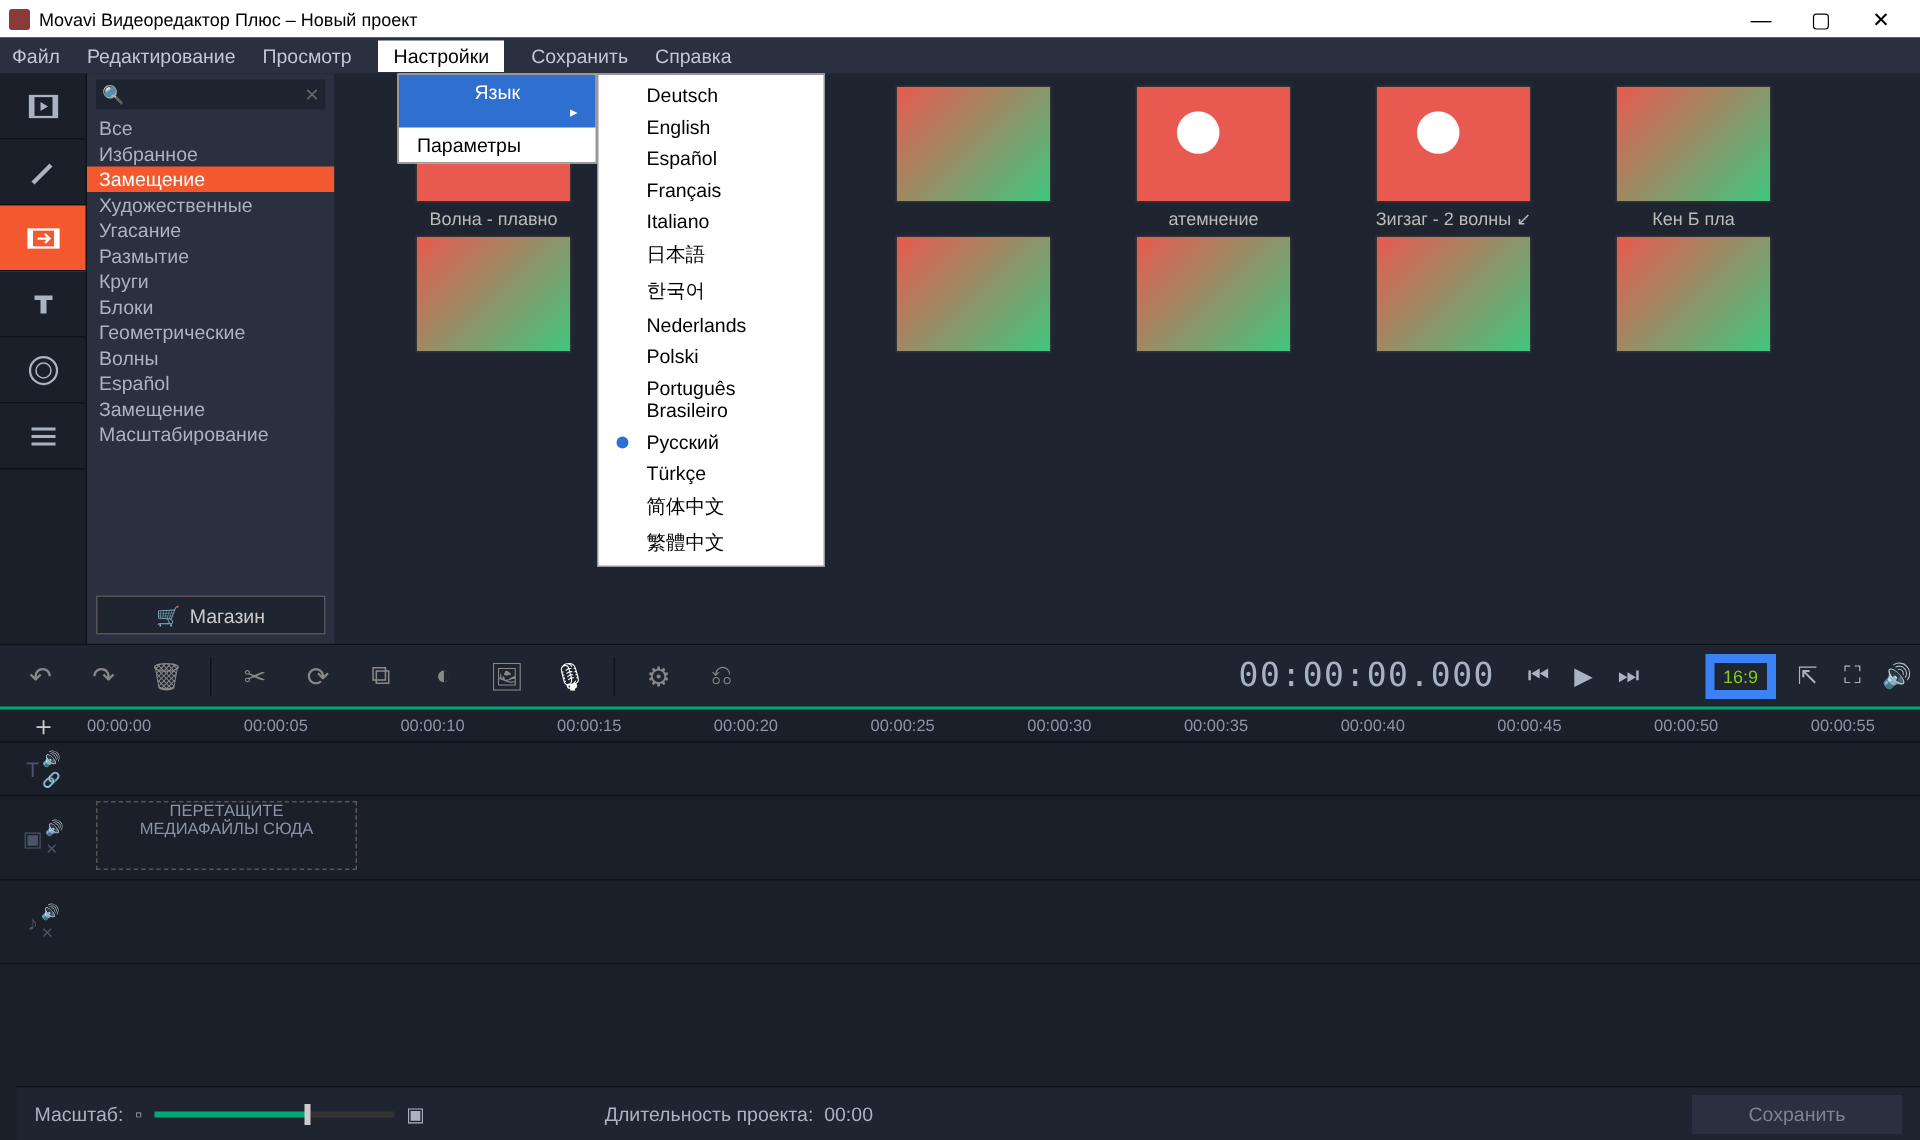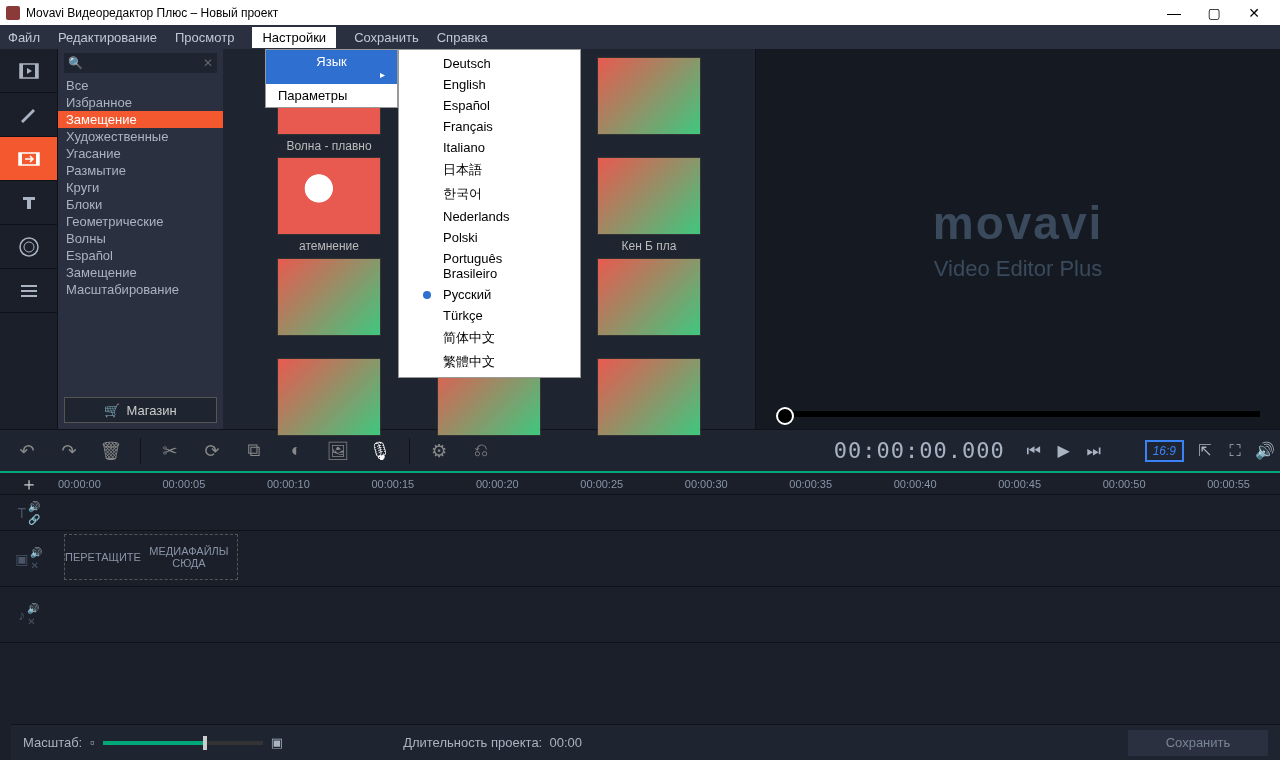--- a/index.html
+++ b/index.html
@@ -51,50 +51,50 @@
 .preview .scrub::before { content:""; position:absolute; left:0; top:-4px; width:14px; height:14px; border:2px solid #fff; border-radius:50%; background:#000; }
 
 
 .toolbar { height: 42px; background: #1e2530; display: flex; align-items: center; border-top: 1px solid #0f1319; }
 .toolbar .left { display: flex; gap: 8px; padding: 0 10px; align-items: center; }
 .toolbar .tbtn { width: 34px; height: 34px; display: flex; align-items: center; justify-content: center; color: #888; font-size: 18px; cursor: pointer; }
 .toolbar .sep { width: 1px; height: 26px; background: #0f1319; margin: 0 4px; }
 .toolbar .spacer { flex: 1; }
 .toolbar .time { font-family: "Consolas", monospace; font-size: 22px; color: #a6b2c3; letter-spacing: 1px; margin-right: 14px; }
 .toolbar .pbtn { width: 30px; height: 30px; display: flex; align-items: center; justify-content: center; color: #aab3c2; font-size: 16px; cursor: pointer; }
-.toolbar .ratio { border: 2px solid #3b82f6; padding: 2px 6px; font-size: 12px; color: #3b82f6; margin: 0 6px; font-style: italic; }
+.toolbar .ratio { border: 6px solid #3b82f6; padding: 2px 6px; font-size: 12px; color: #84cc16; margin: 0 6px; }
 
 
 .timeline { background: #1a1f2a; border-top: 2px solid #00a878; }
 .ruler { height: 22px; display: flex; align-items: center; font-size: 11px; color: #8a94a6; position: relative; border-bottom: 1px solid #0f1319; }
 .ruler .plus { width: 58px; text-align: center; font-size: 18px; color: #ccc; }
 .ruler .ticks { flex: 1; display: flex; justify-content: space-between; padding-right: 30px; }
 .track { height: 36px; display: flex; align-items: center; border-bottom: 1px solid #0f1319; }
 .track .head { width: 58px; display: flex; align-items: center; justify-content: center; gap: 2px; color: #4a5568; font-size: 14px; }
 .track .head .col { display: flex; flex-direction: column; gap: 2px; font-size: 10px; }
 .track .body { flex: 1; height: 100%; position: relative; }
-.dropzone { position: absolute; left: 6px; top: 3px; width: 174px; height: 46px; border: 1px dashed #555; color: #8a94a6; font-size: 11px; display: flex; flex-direction: row; align-items: center; justify-content: center; text-align: center; }
+.dropzone { position: absolute; left: 6px; top: 3px; width: 174px; height: 46px; border: 1px dashed #555; color: #8a94a6; font-size: 11px; display: flex; flex-direction: column; align-items: center; text-align: center; }
 .track.video { height: 56px; }
 .track.audio { height: 56px; }
 .timeline-fill { height: 140px; background: #1a1f2a; }
 
 
 .bottombar { position: absolute; bottom: 0; left: 11px; right: 0; height: 36px; background: #1e2530; display: flex; align-items: center; padding: 0 12px; border-top: 1px solid #0f1319; color: #aab3c2; font-size: 13px; }
 .bottombar .zoom { display: flex; align-items: center; gap: 8px; }
 .bottombar .slider { width: 160px; height: 4px; background: linear-gradient(to right,#00a878 0 65%, #333 65% 100%); position: relative; }
 .bottombar .slider::after { content:""; position:absolute; right:35%; top:-5px; width:4px; height:14px; background:#ccc; }
 .bottombar .dur { margin-left: 120px; }
 .bottombar .save { margin-left: auto; width: 140px; height: 26px; background: #2a3040; display: flex; align-items: center; justify-content: center; color: #7a8494; }
 
 
 .submenu1 { position: absolute; top: 49px; left: 265px; width: 133px; background: #fff; color: #000; border: 1px solid #999; font-size: 13px; z-index: 100; }
 .submenu1 .mi { padding: 4px 12px; display: flex; align-items: center; cursor: pointer; }
 .submenu1 .mi.hl { background: #2f6fd0; color: #fff; flex-direction: column; }
 .submenu1 .arrow { margin-left: auto; font-size: 10px; }
-.submenu2 { position: absolute; top: 49px; left: 398px; width: 183px; background: #fff; color: #000; border: 1px solid #999; font-size: 13px; z-index: 101; padding: 3px 16px; }
+.submenu2 { position: absolute; top: 49px; left: 398px; width: 152px; background: #fff; color: #000; border: 1px solid #999; font-size: 13px; z-index: 101; padding: 3px 4px; }
 .submenu2 .mi { padding: 3px 10px 3px 28px; cursor: pointer; position: relative; }
 .submenu2 .mi .dot { position: absolute; left: 8px; top: 7px; width: 8px; height: 8px; background: #2f6fd0; border-radius: 50%; }
 
 svg { fill: currentColor; }
 </style>
 </head>
 <body>
 
 <div class="titlebar">
   <div class="logo"></div>
@@ -223,27 +223,20 @@
         <div class="img"></div>
       </div>
     <div class="thumb">
         <div class="img"></div>
       </div>
     <div class="thumb">
         <div class="img"></div>
       </div>
   </div>
 
-  <div class="preview">
-    <div class="brand">
-      <div class="m">movavi</div>
-      <div class="sub">Video Editor Plus</div>
-    </div>
-    <div class="scrub"></div>
-  </div>
 </div>
 
 <div class="toolbar">
   <div class="left">
     <div class="tbtn">↶</div>
     <div class="tbtn">↷</div>
     <div class="tbtn">🗑</div>
     <div class="sep"></div>
     <div class="tbtn">✂</div>
     <div class="tbtn">⟳</div>

